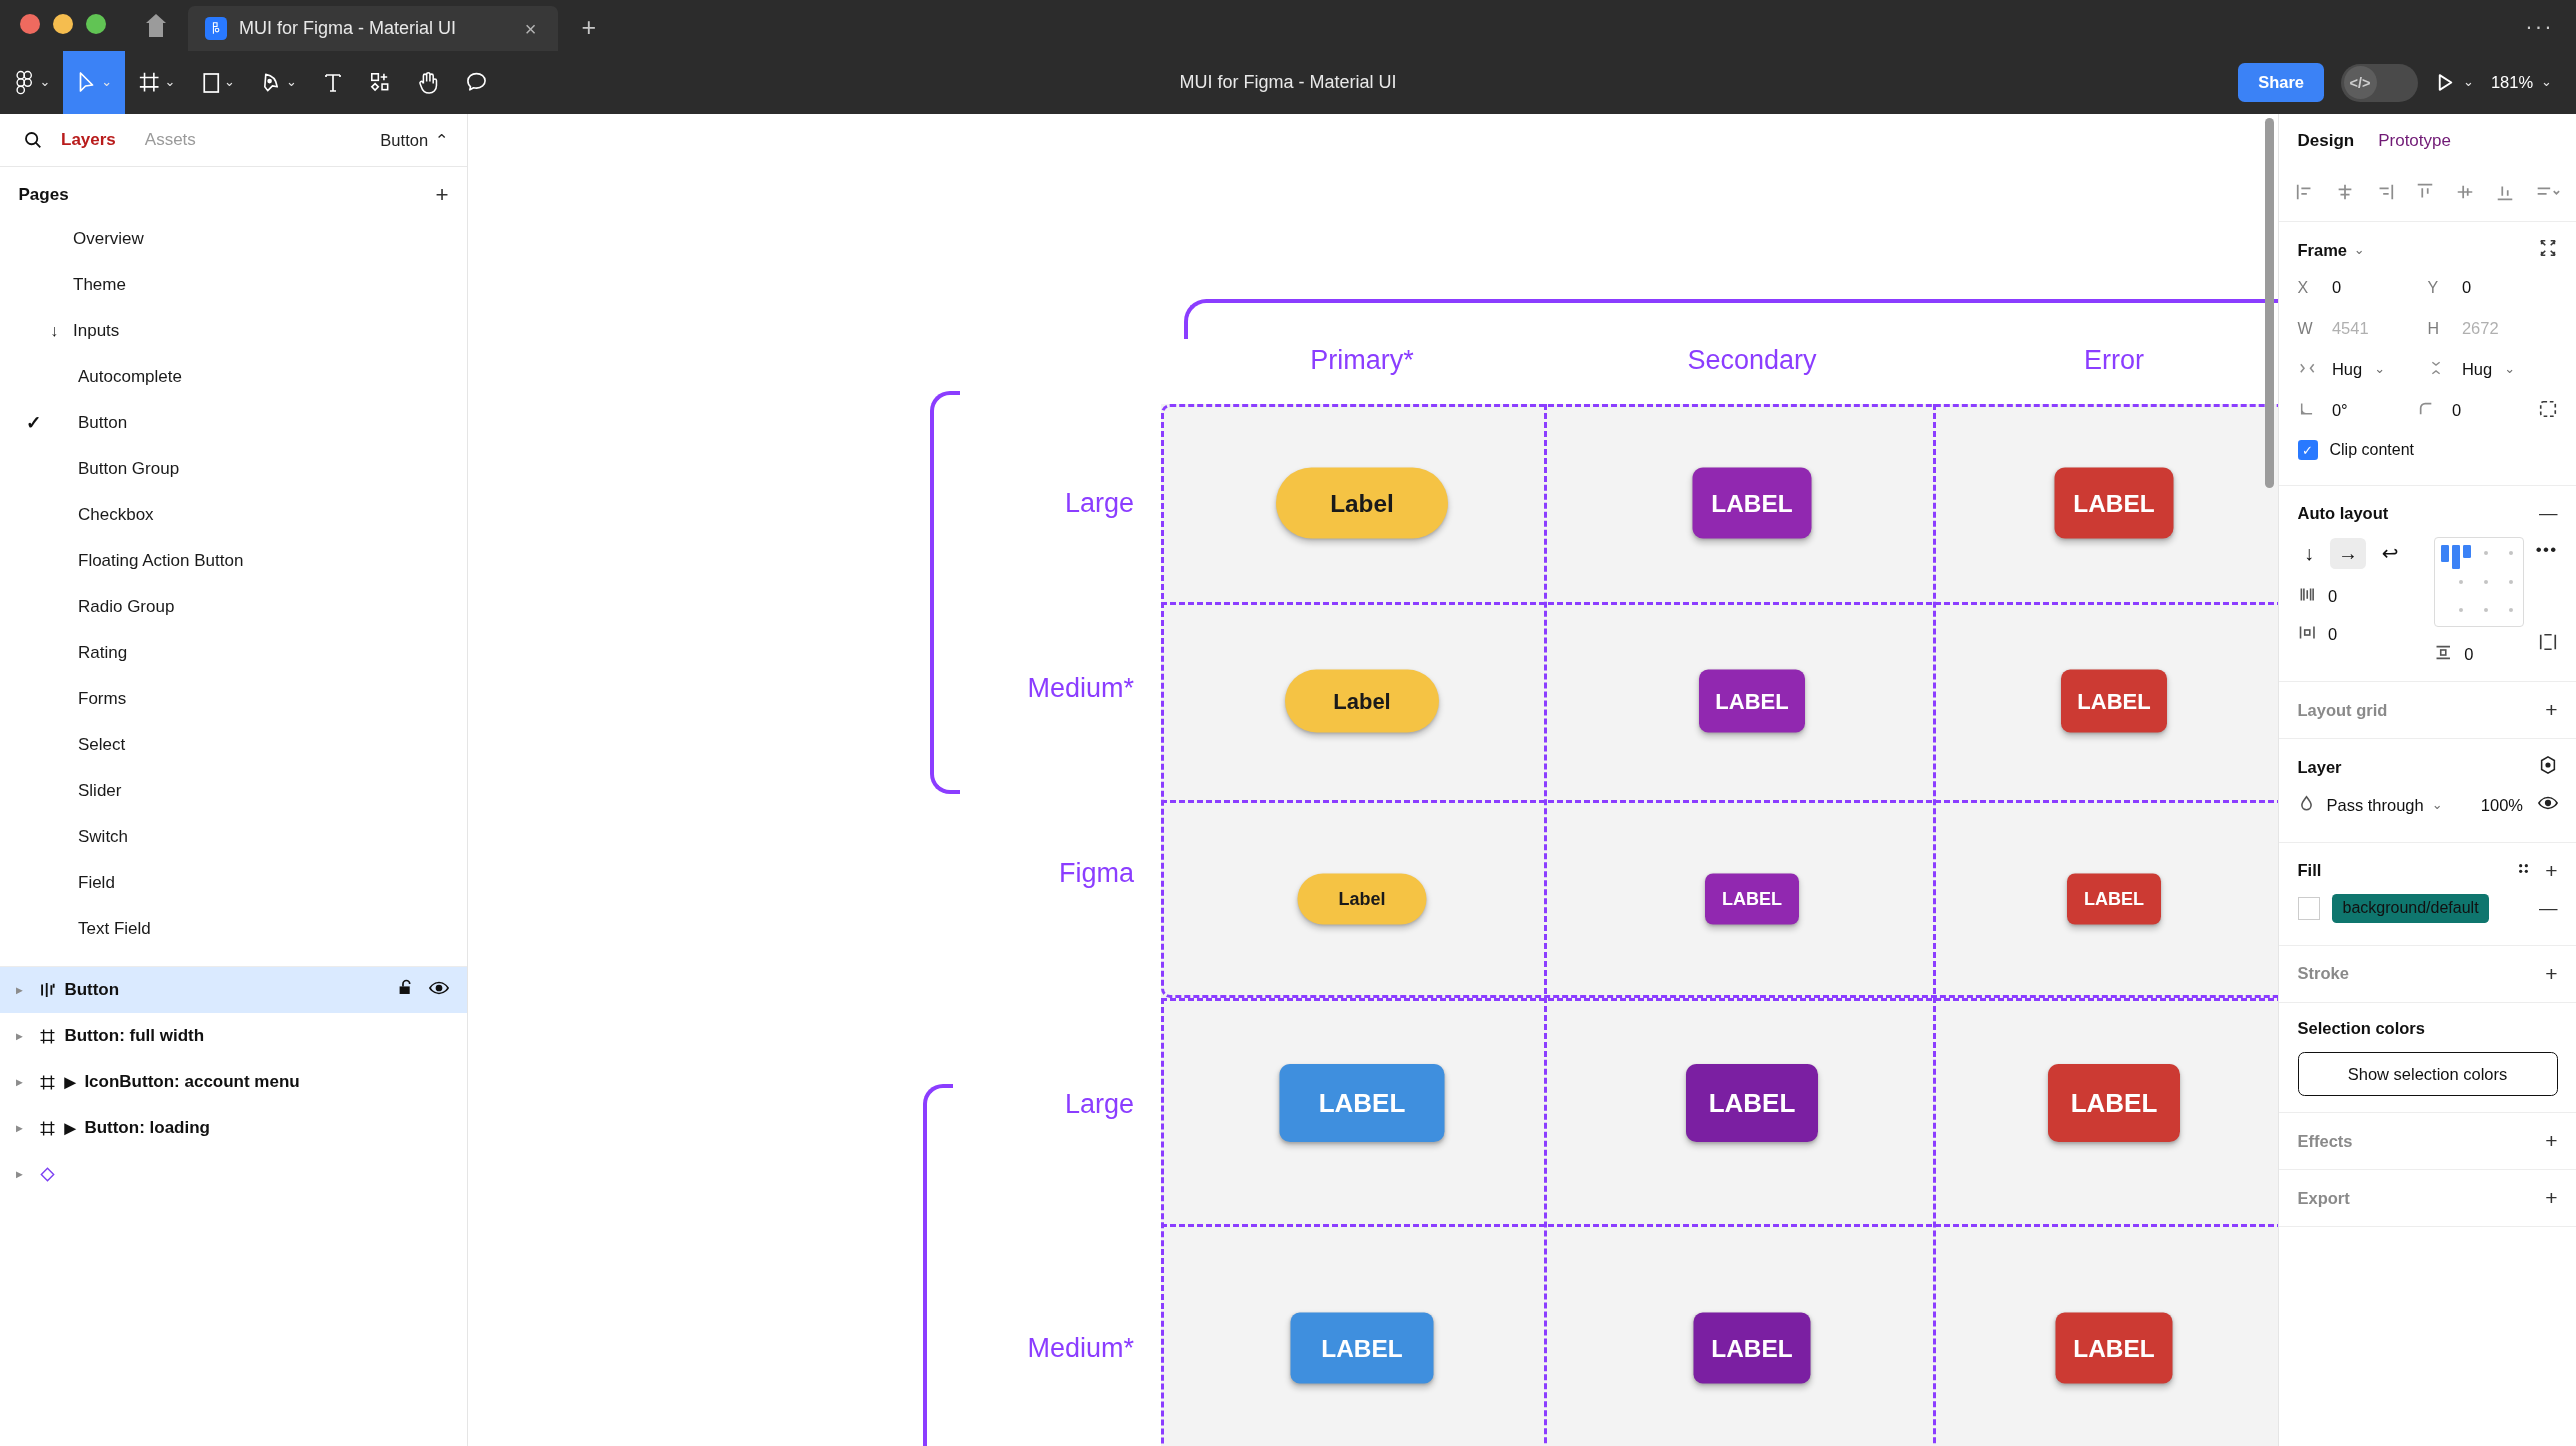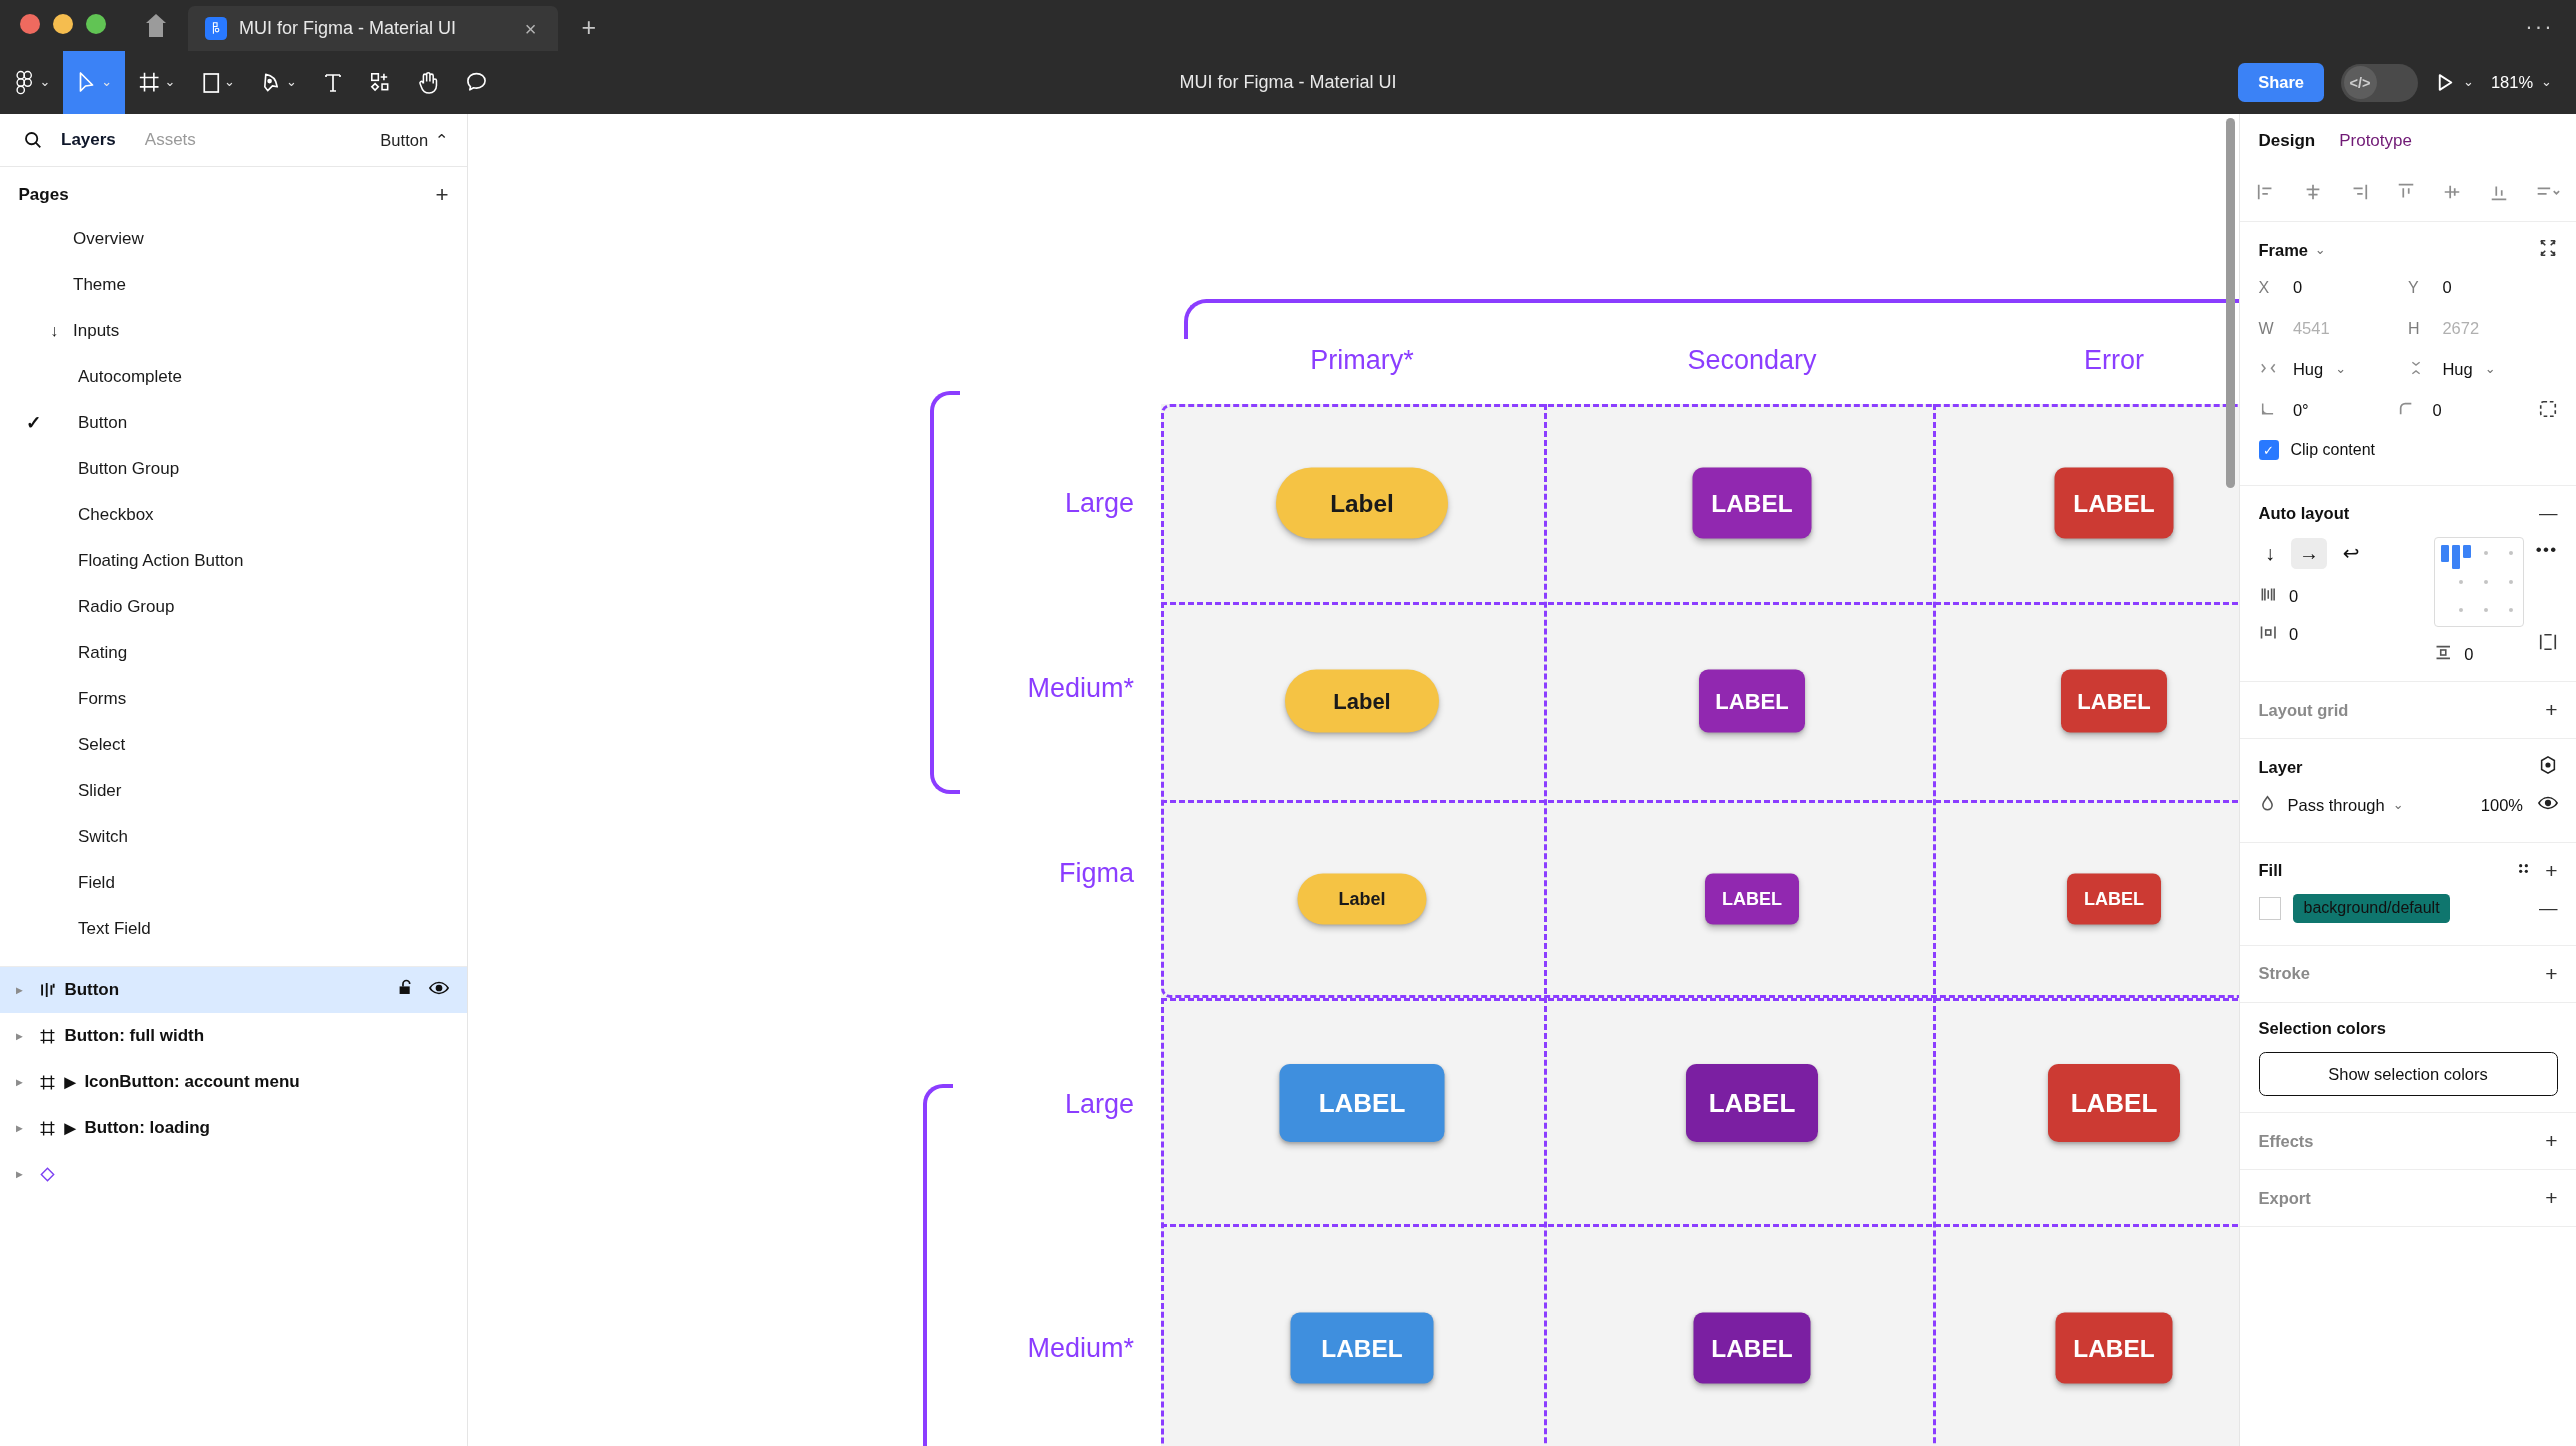--- a/index.html
+++ b/index.html
@@ -96,21 +96,21 @@
   .left {
     width: 468px; background: #fff; flex: none; display: flex; flex-direction: column;
     border-right: 0.7px solid #e5e5e5;
   }
   .left-head {
     height: 53px; display: flex; align-items: center; gap: 0;
     padding: 0 18.5px; border-bottom: 0.7px solid #e8e8e8; flex: none;
   }
   .srch { width: 28px; height: 28px; display:flex; align-items:center; justify-content:center; }
   .lh-tab { font-size: 17px; color: #9a9a9a; padding: 0 14.5px; }
-  .lh-tab.on { color: #0f172a; font-weight: 700; }
+  .lh-tab.on { color: #b91c1c; font-weight: 700; }
   .lh-right { margin-left: auto; display: flex; align-items: center; gap: 6.6px; font-size: 16.5px; color: #222; }
 
   .pages-head {
     display: flex; align-items: center; padding: 17px 18.5px 9.2px 18.5px;
   }
   .pages-title { font-size: 17px; font-weight: 700; color: #111; }
   .pages-plus { margin-left: auto; font-size: 22.4px; line-height: 1; color: #333; }
 
   .page-list { padding: 0 0 8px 0; }
   .page-item {
@@ -187,21 +187,21 @@
     box-shadow: 0 4px 6.6px rgba(0,0,0,.22), 0 1.3px 2.6px rgba(0,0,0,.14);
   }
 
   .vscroll {
     position: absolute; right: 4px; top: 4px; width: 9.2px; height: 370px;
     background: #9b9b9b; border-radius: 4.6px;
   }
 
   
   .right {
-    width: 337px; background: #fff; flex: none; border-left: 0.7px solid #e5e5e5;
+    width: 298px; background: #fff; flex: none; border-left: 0.7px solid #e5e5e5;
     display: flex; flex-direction: column; font-size: 16px; color: #111;
   }
   .r-tabs { height: 53px; display: flex; align-items: center; padding: 0 18.5px; gap: 24px; }
   .r-tab { font-size: 17px; color: #701a75; }
   .r-tab.on { color: #111; font-weight: 700; }
   .r-align {
     height: 55px; display: flex; align-items: center; justify-content: space-between;
     padding: 0 16px; border-bottom: 0.7px solid #ededed;
   }
   .r-sec { padding: 16px 18.5px; border-bottom: 0.7px solid #ededed; }

